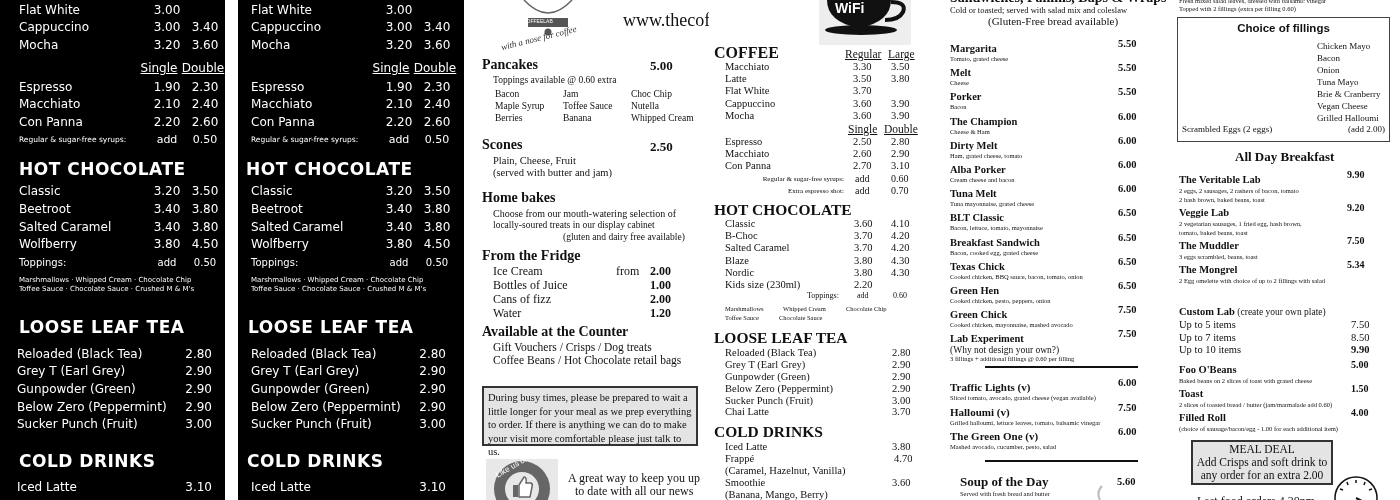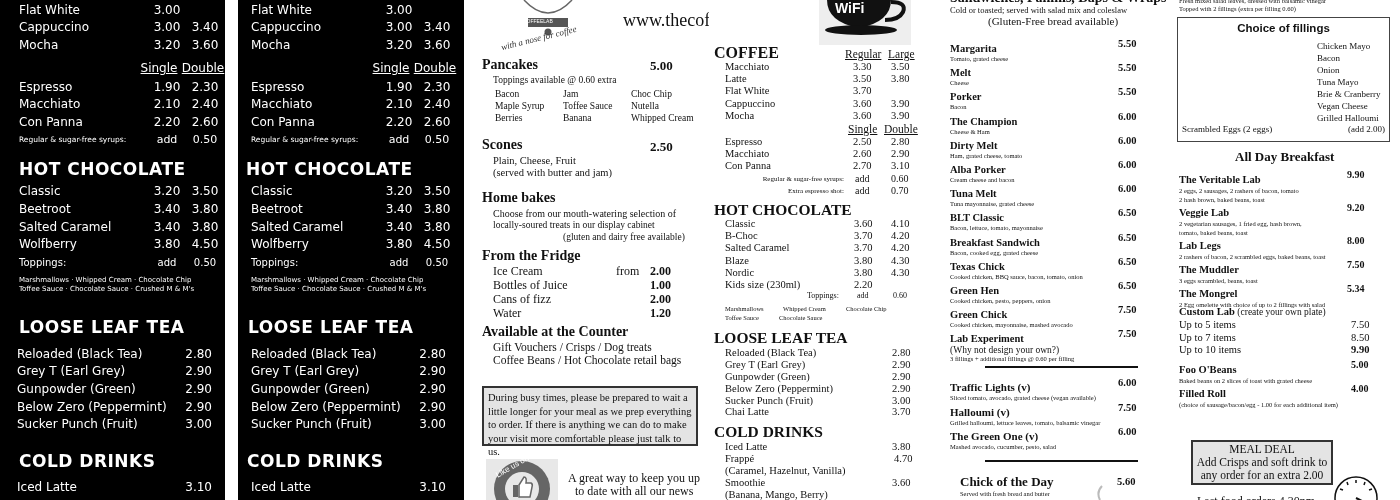--- a/index.html
+++ b/index.html
@@ -363,21 +363,21 @@
   </div>
   <div class="hr" style="left:46px;top:366px;width:153px"></div>
 
   <div style="position:absolute;left:11px;top:377px;width:200px">
     <div style="position:relative;height:24.5px"><span class="bold" style="font-size:11px">Traffic Lights (v)</span><span class="bold" style="position:absolute;left:168px;top:0;font-size:10.5px">6.00</span><div style="font-size:6.5px;margin-top:-1px">Sliced tomato, avocado, grated cheese (vegan available)</div></div>
     <div style="position:relative;height:24.5px"><span class="bold" style="font-size:11px">Halloumi (v)</span><span class="bold" style="position:absolute;left:168px;top:0;font-size:10.5px">7.50</span><div style="font-size:6.5px;margin-top:-1px">Grilled halloumi, lettuce leaves, tomato, balsamic vinegar</div></div>
     <div style="position:relative;height:24.5px"><span class="bold" style="font-size:11px">The Green One (v)</span><span class="bold" style="position:absolute;left:168px;top:0;font-size:10.5px">6.00</span><div style="font-size:6.5px;margin-top:-1px">Mashed avocado, cucumber, pesto, salad</div></div>
   </div>
   <div class="hr" style="left:46px;top:460px;width:153px"></div>
 
-  <div class="abs bold" style="left:21px;top:474px;font-size:13px">Chick of the Day</div>
+  <div class="abs bold" style="left:21px;top:474px;font-size:13px">Soup of the Day</div>
   <div class="abs bold" style="left:178px;top:476px;font-size:10.5px">5.60</div>
   <div class="abs" style="left:21px;top:490px;font-size:6.5px">Served with fresh bread and butter</div>
   <div class="abs" style="left:155px;top:484px;width:20px;height:16px">
     <svg width="20" height="16" viewBox="0 0 20 16">
         <path d="M6 16 Q2 8 8 2" fill="none" stroke="#bbb" stroke-width="2"></path>
       </svg>
   </div>
 </div>
 
 <div class="panel serif" id="m6">
@@ -395,34 +395,34 @@
         <div>Grilled Halloumi</div>
     </div>
     <div style="position:absolute;left:4px;top:106px;font-size:9px">Scrambled Eggs (2 eggs)</div>
     <div style="position:absolute;right:4px;top:106px;font-size:9px">(add 2.00)</div>
   </div>
 
   <div class="abs bold" style="left:60px;top:149px;font-size:13px">All Day Breakfast</div>
   <div style="position:absolute;left:4px;top:169px;width:210px">
     <div style="position:relative;height:33px"><span class="bold" style="font-size:10.5px">The Veritable Lab</span><span class="bold" style="position:absolute;left:168px;top:0;font-size:10px">9.90</span><div style="font-size:6.5px;line-height:8.5px">2 eggs, 2 sausages, 2 rashers of bacon, tomato</div><div style="font-size:6.5px;line-height:8.5px">2 hash brown, baked beans, toast</div></div>
     <div style="position:relative;height:33px"><span class="bold" style="font-size:10.5px">Veggie Lab</span><span class="bold" style="position:absolute;left:168px;top:0;font-size:10px">9.20</span><div style="font-size:6.5px;line-height:8.5px">2 vegetarian sausages, 1 fried egg, hash brown,</div><div style="font-size:6.5px;line-height:8.5px">tomato, baked beans, toast</div></div>
-    <div style="position:relative;height:24px"><span class="bold" style="font-size:10.5px">Lab Legs</span><span class="bold" style="position:absolute;left:168px;top:0;font-size:10px">8.00</span><div style="font-size:6.5px;line-height:8.5px">2 rashers of bacon, 2 scrambled eggs, baked beans, toast</div></div>
     <div style="position:relative;height:24px"><span class="bold" style="font-size:10.5px">The Muddler</span><span class="bold" style="position:absolute;left:168px;top:0;font-size:10px">7.50</span><div style="font-size:6.5px;line-height:8.5px">3 eggs scrambled, beans, toast</div></div>
     <div style="position:relative;height:24px"><span class="bold" style="font-size:10.5px">The Mongrel</span><span class="bold" style="position:absolute;left:168px;top:0;font-size:10px">5.34</span><div style="font-size:6.5px;line-height:8.5px">2 Egg omelette with choice of up to 2 fillings with salad</div></div>
   </div>
 
   <div class="abs" style="left:4px;top:306px;font-size:10.5px"><span class="bold">Custom Lab</span> <span style="font-size:9.5px">(create your own plate)</span></div>
   <div style="position:absolute;left:4px;top:319px;width:210px;font-size:10.5px;line-height:12.5px">
     <div style="position:relative;height:12.5px"><span>Up to 5 items</span><span style="position:absolute;left:172px">7.50</span></div>
     <div style="position:relative;height:12.5px"><span>Up to 7 items</span><span style="position:absolute;left:172px">8.50</span></div>
     <div style="position:relative;height:12.5px"><span>Up to 10 items</span><span class="bold" style="position:absolute;left:172px">9.90</span></div>
   </div>
 
   <div style="position:absolute;left:4px;top:359px;width:214px">
     <div style="position:relative;height:24px"><span class="bold" style="font-size:10.5px">Foo O'Beans</span><span class="bold" style="position:absolute;left:172px;top:0;font-size:10px">5.00</span><div style="font-size:6.5px">Baked beans on 2 slices of toast with grated cheese</div></div>
+    <div style="position:relative;height:24px"><span class="bold" style="font-size:10.5px">Toast</span><span class="bold" style="position:absolute;left:172px;top:0;font-size:10px">1.50</span><div style="font-size:6.5px">2 slices of toasted bread / butter  (jam/marmalade add 0.60)</div></div>
     <div style="position:relative;height:24px"><span class="bold" style="font-size:10.5px">Filled Roll</span><span class="bold" style="position:absolute;left:172px;top:0;font-size:10px">4.00</span><div style="font-size:6.5px">(choice of sausage/bacon/egg - 1.00 for each additional item)</div></div>
   </div>
 
   <div class="box" style="left:16px;top:440px;width:142px;height:45px;text-align:center;font-size:11.5px;line-height:13px;padding-top:1px">
     <div>MEAL DEAL</div>
     <div>Add Crisps and soft drink to</div>
     <div>any order for an extra 2.00</div>
   </div>
   <div class="abs" style="left:22px;top:494px;font-size:12px">Last food orders 4.30pm</div>
   <div class="abs" style="left:158px;top:475px;width:46px;height:46px">

